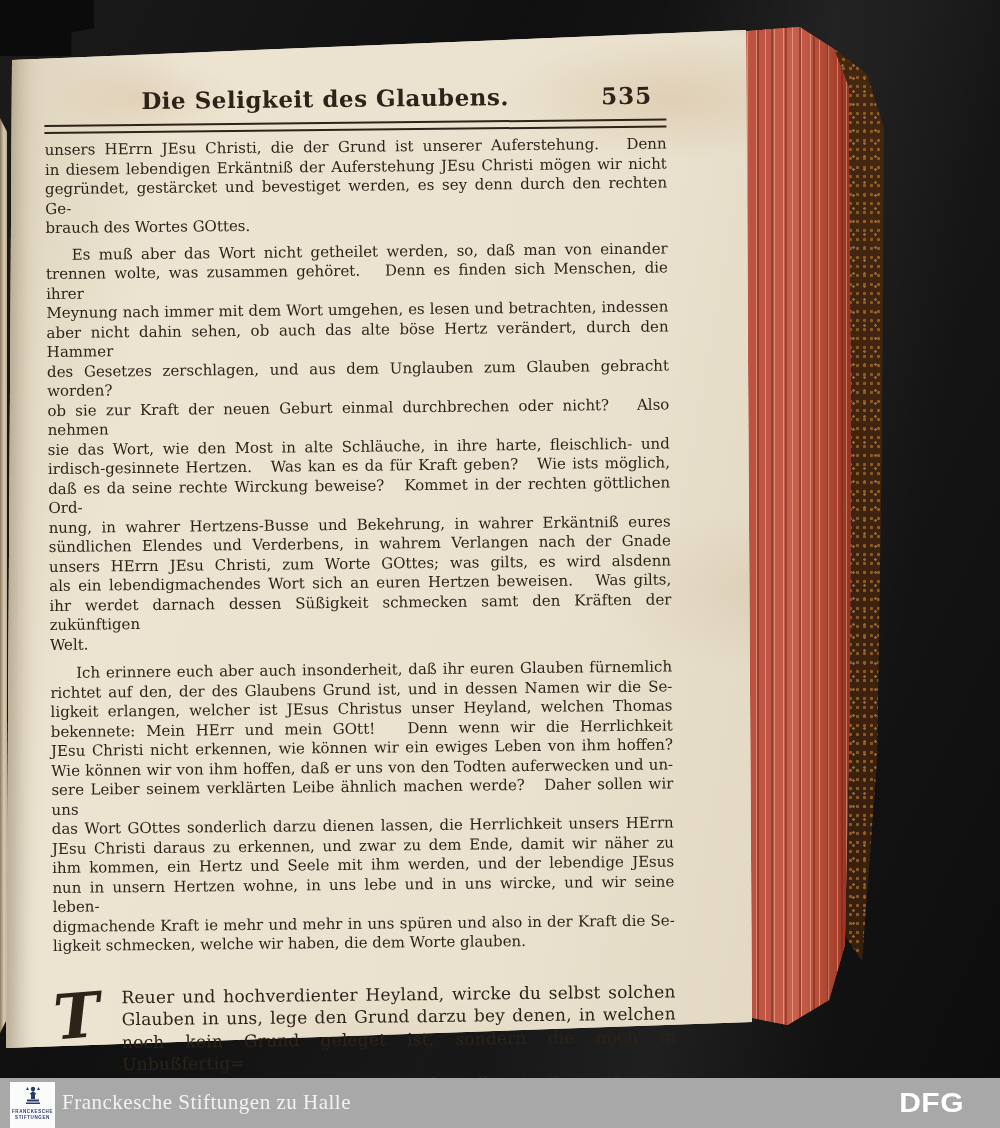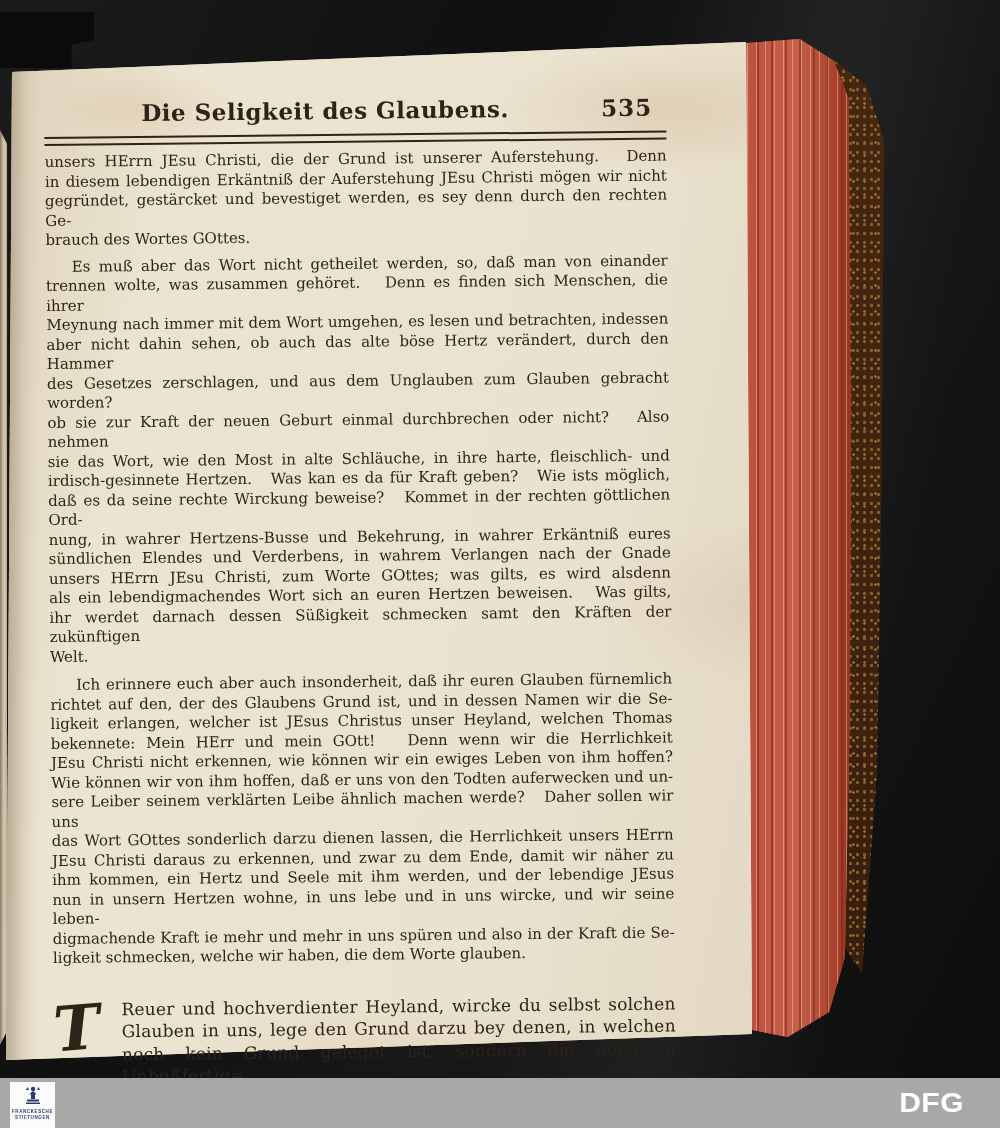--- a/index.html
+++ b/index.html
@@ -3,21 +3,21 @@
 <meta charset="utf-8">
 <style>
   html,body{margin:0;padding:0;width:1000px;height:1128px;overflow:hidden;
     background:#131313;font-family:"DejaVu Serif",serif;}
   .scene{position:absolute;inset:0;
     background:linear-gradient(115deg,#1b1b1b 0%,#101010 35%,#181818 60%,#0d0d0d 100%);}
   .scene::after{content:"";position:absolute;inset:0;
     background:linear-gradient(100deg,transparent 55%,rgba(255,255,255,0.05) 70%,transparent 85%);}
 
   
-  .book{position:absolute;left:0;top:0;width:1000px;height:1078px;margin-top:12px;}
+  .book{position:absolute;left:0;top:0;width:1000px;height:1078px;}
 
   .edge-marble{position:absolute;left:826px;top:46px;width:58px;height:915px;
     background:#3f2410;
     background-image:radial-gradient(rgba(150,96,40,0.9) 1.2px,transparent 1.6px),
       radial-gradient(rgba(210,170,110,0.55) 1px,transparent 1.4px),
       linear-gradient(#55301346,#2c180a66);
     background-size:7px 9px,11px 13px,100% 100%;
     clip-path:polygon(8% 0,70% 3%,100% 9%,96% 45%,88% 78%,62% 100%,30% 97%,0 42%,2% 6%);}
 
   .edge-red{position:absolute;left:729px;top:27px;width:122px;height:998px;
@@ -164,14 +164,15 @@
         <rect x="3" y="17.5" width="14" height="1.5"></rect>
         <path d="M4.5 2 L6 5 L3 5 Z"></path>
         <path d="M15.5 2 L17 5 L14 5 Z"></path>
       </g>
     </svg>
     <div class="logo-text">
       <div>FRANCKESCHE</div>
       <div>STIFTUNGEN</div>
     </div>
   </div>
+  <div class="institution">Franckesche Stiftungen zu Halle</div>
   <div class="dfg">DFG</div>
 </div>
 
 </body></html>

